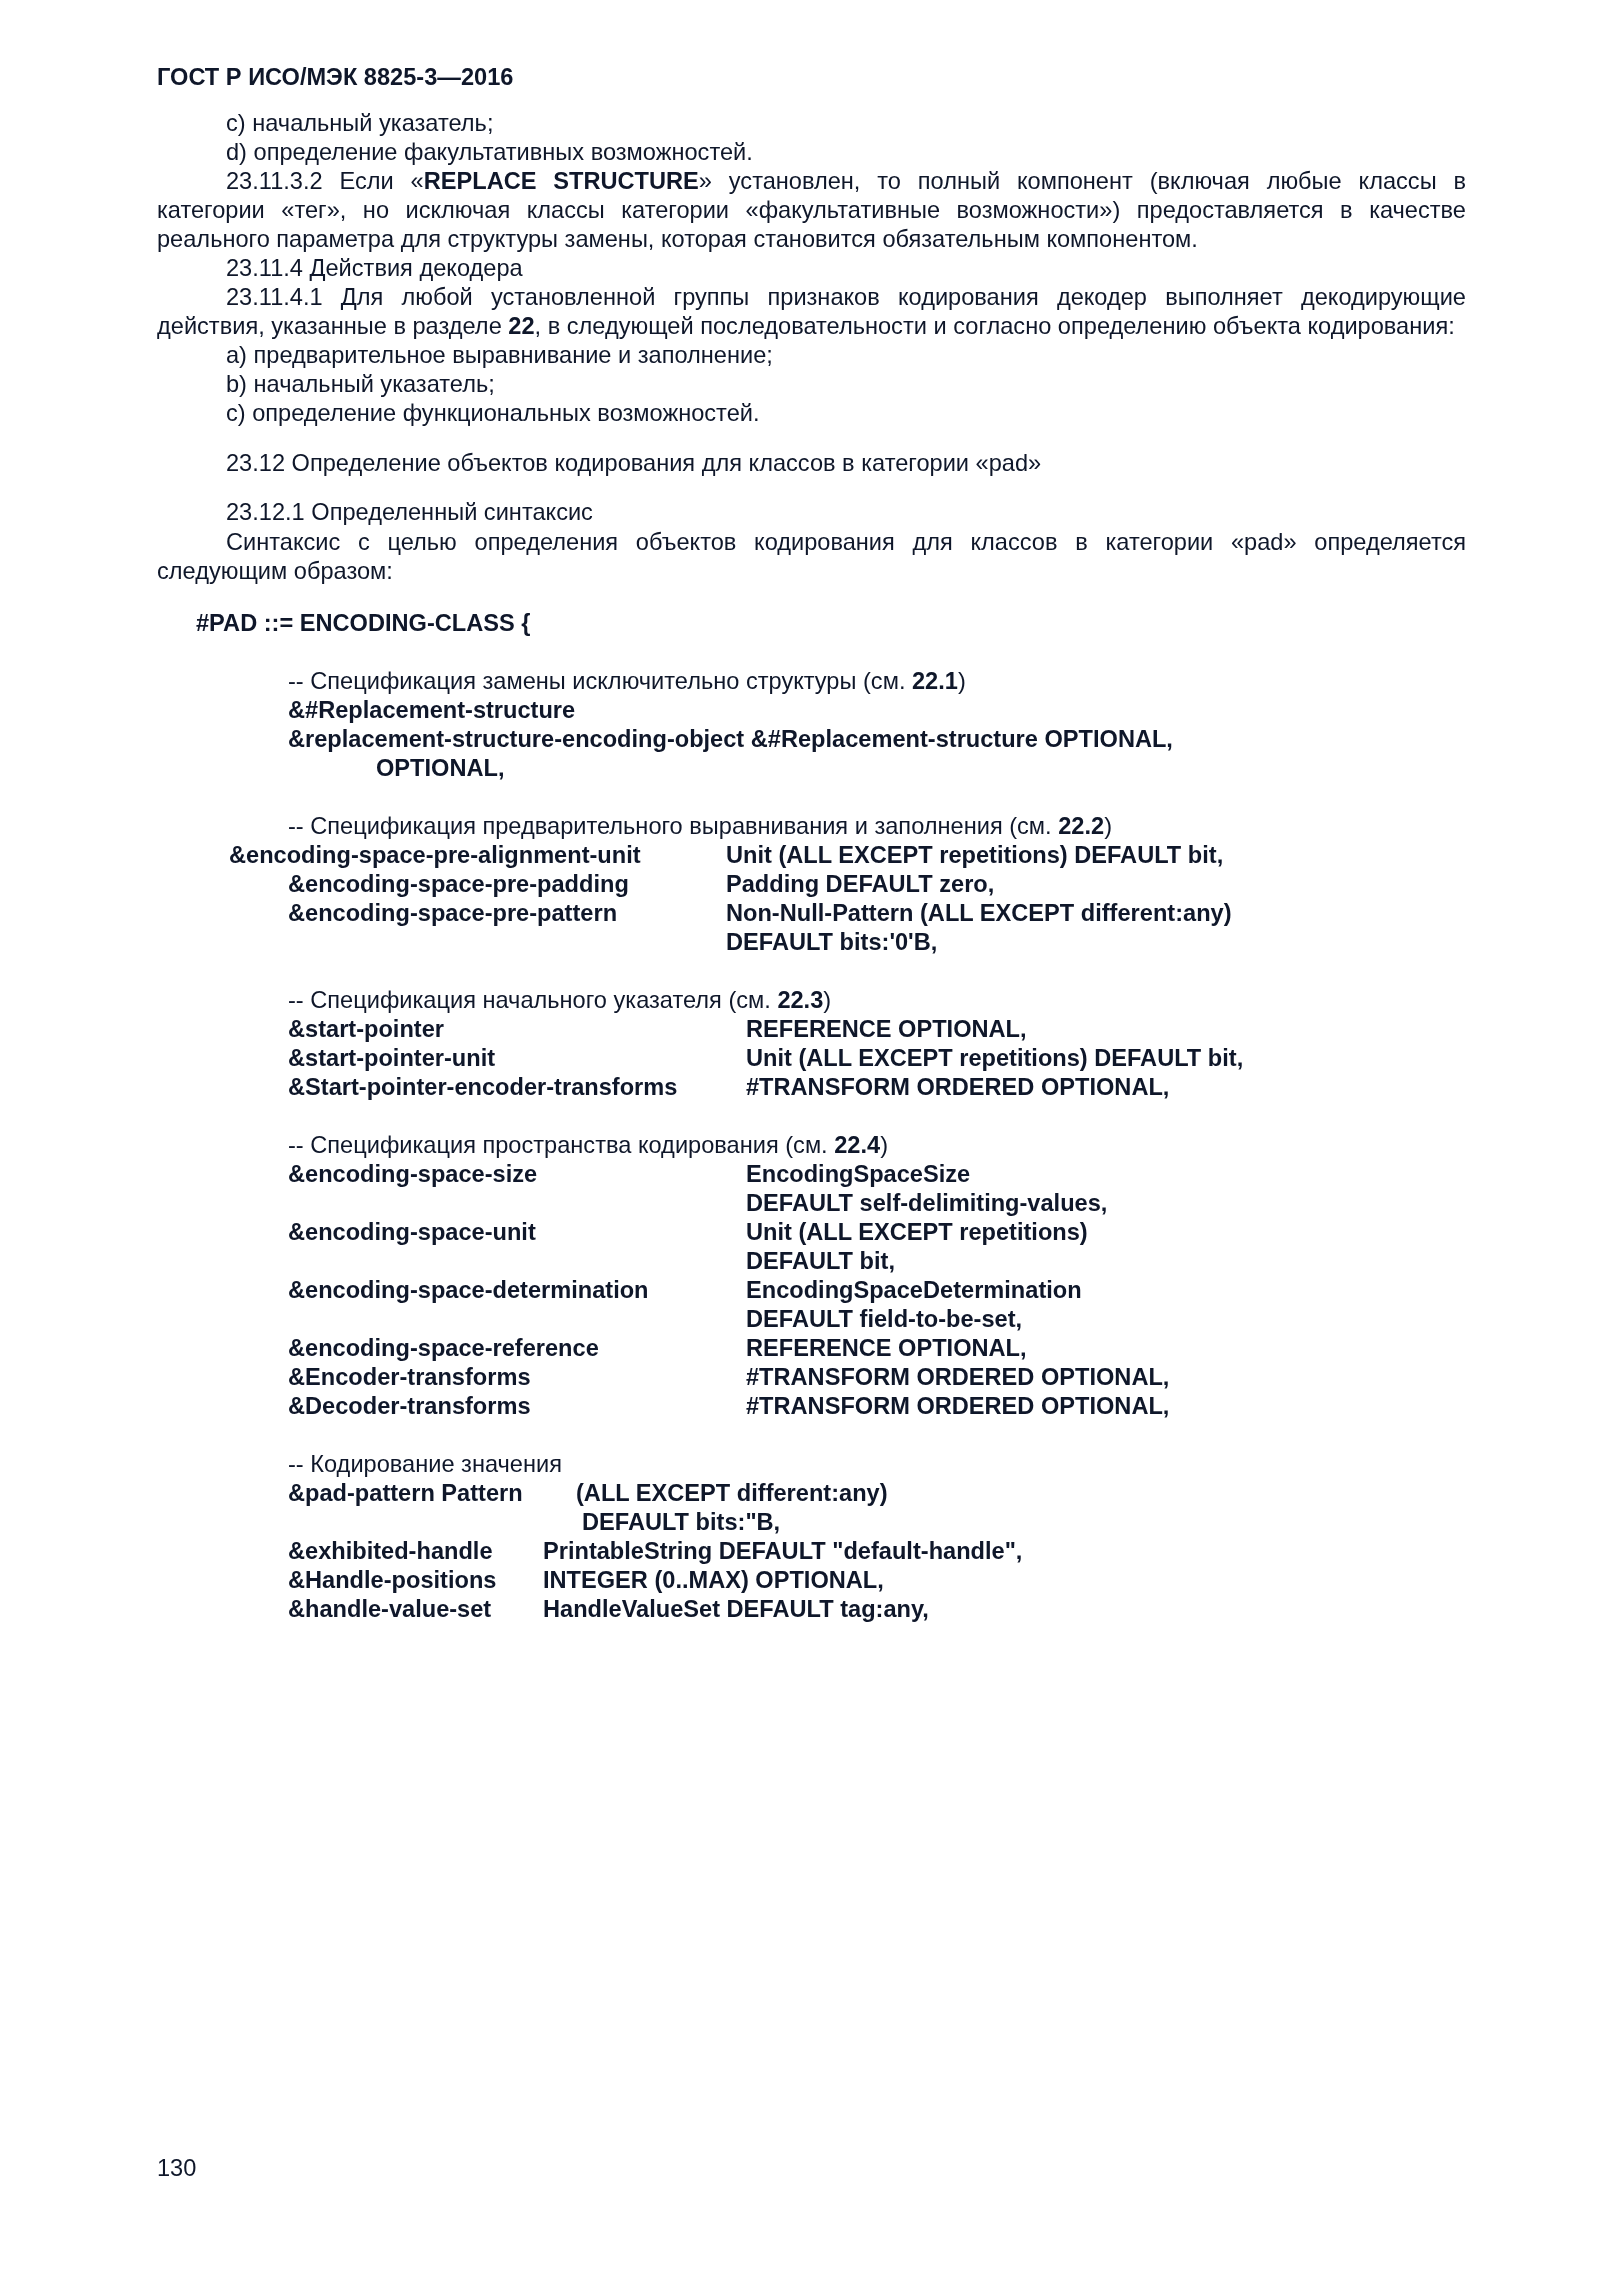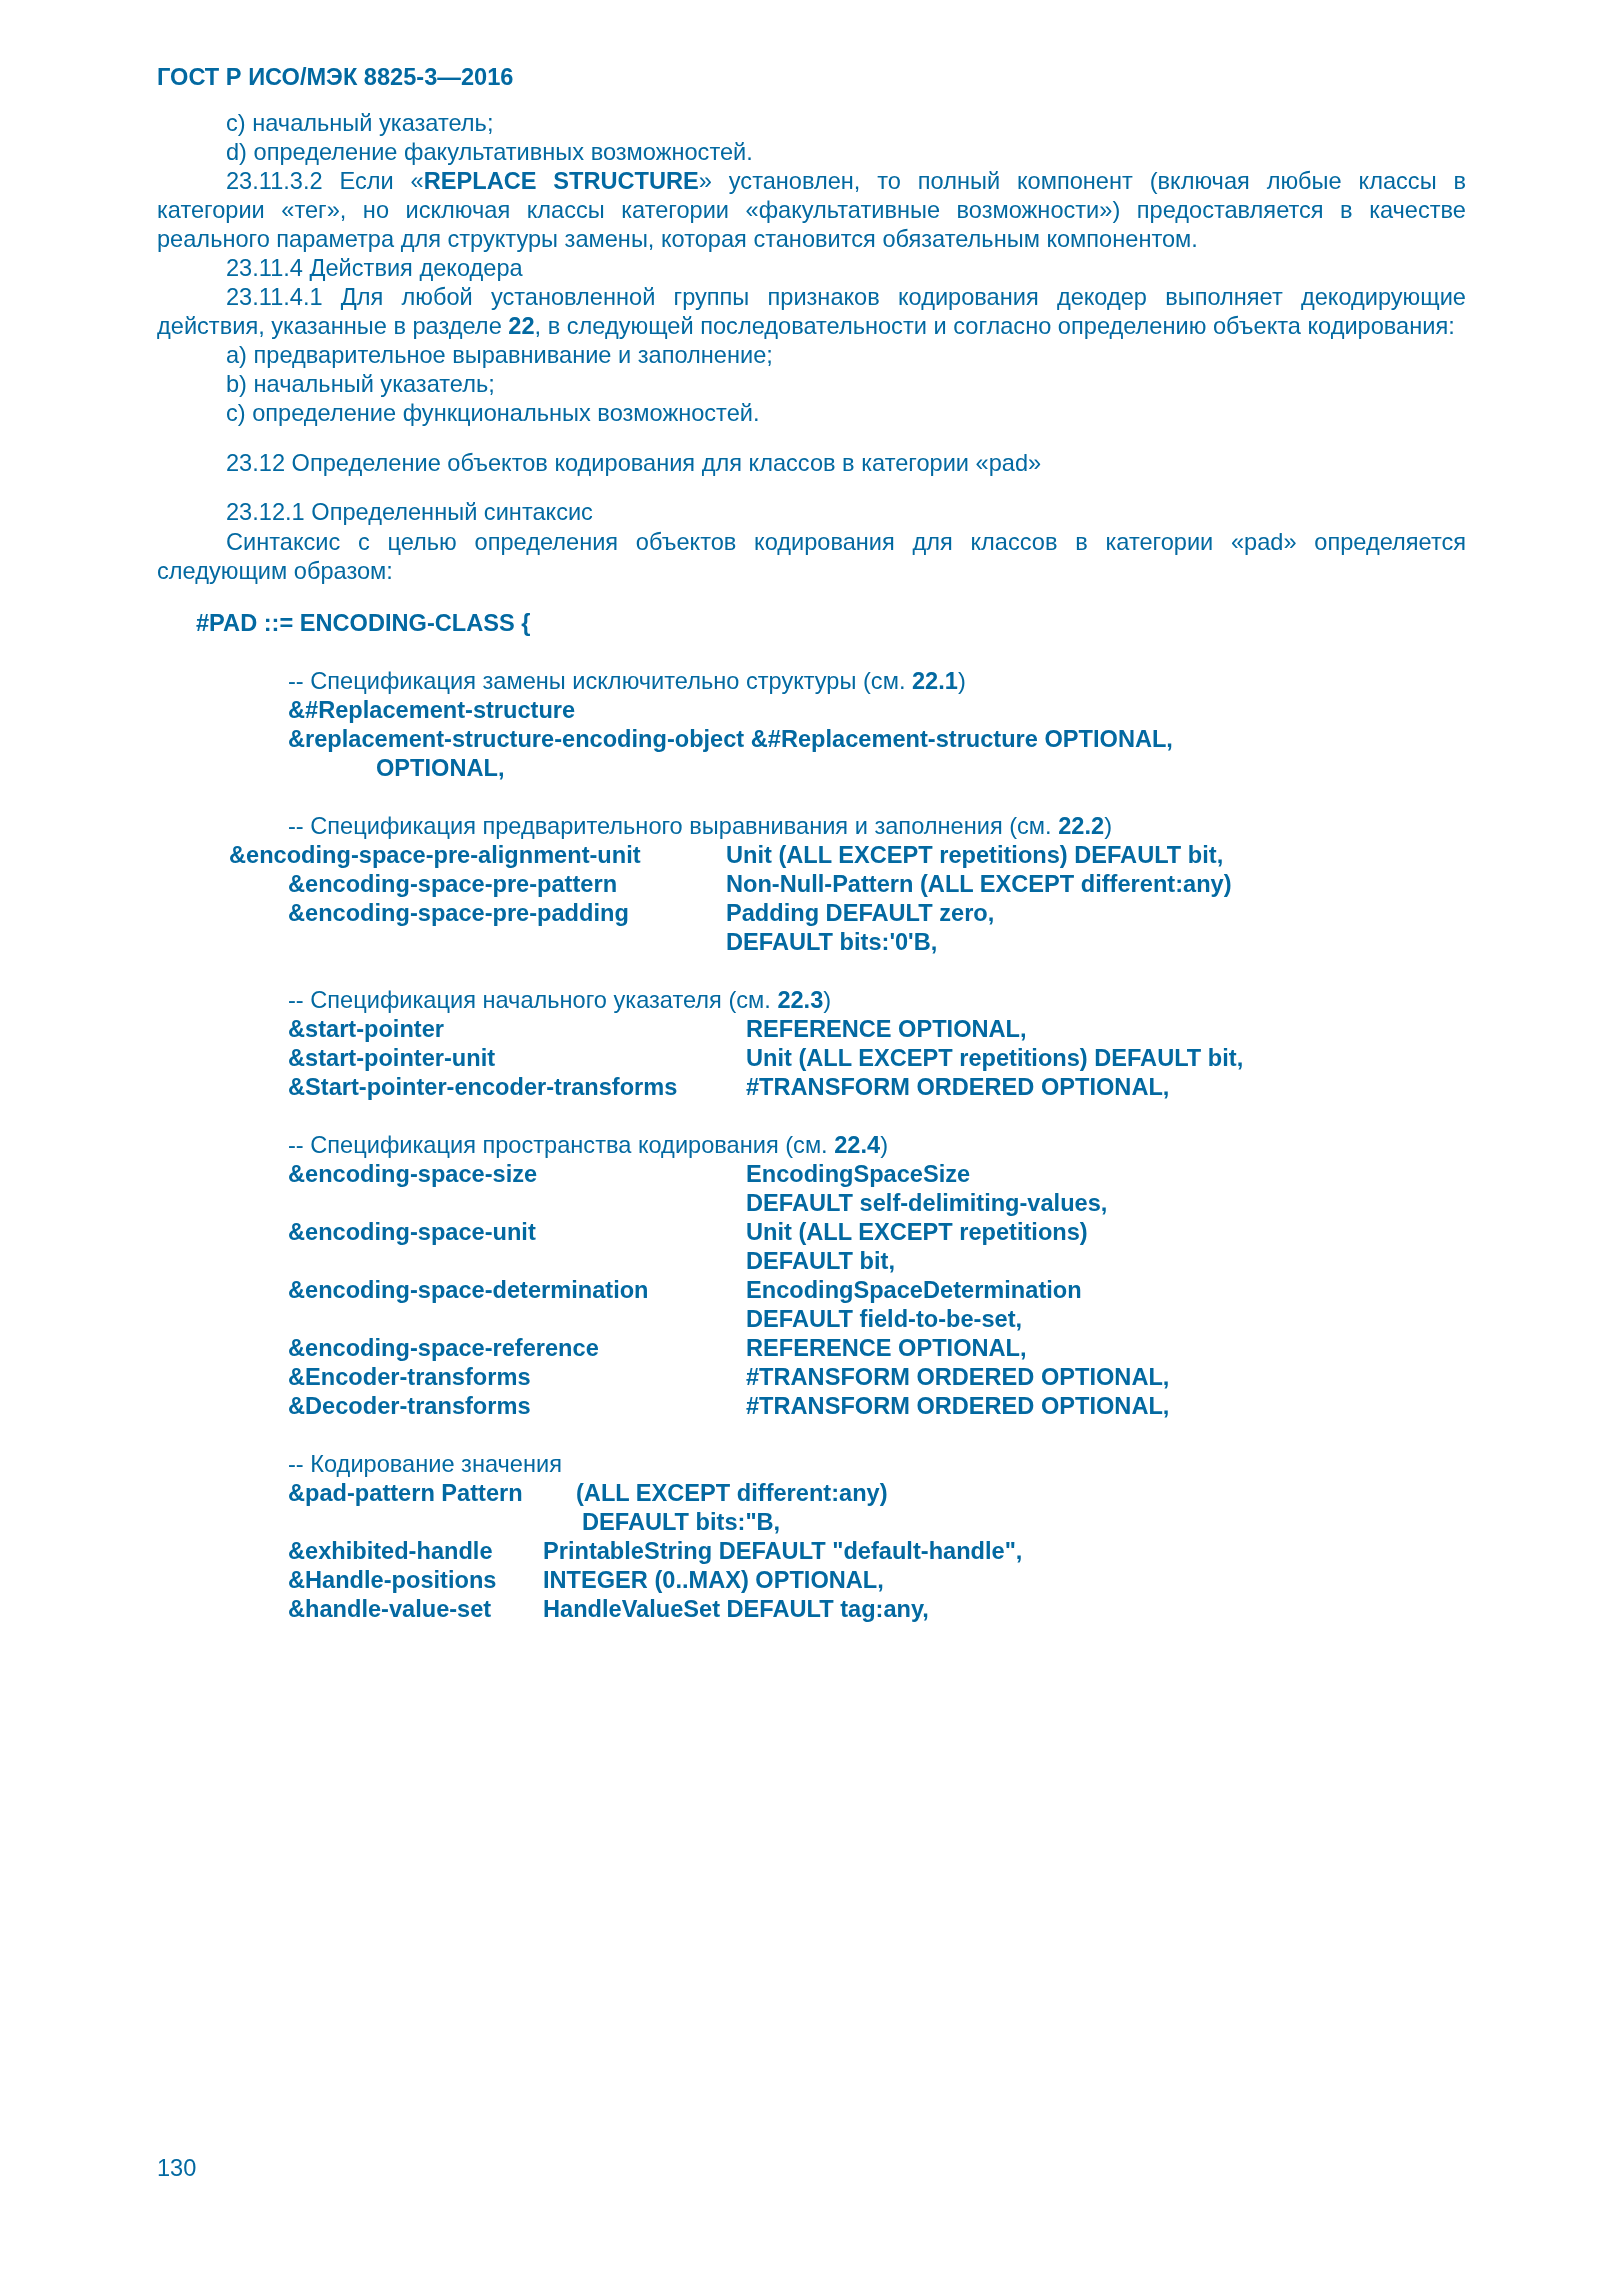--- a/index.html
+++ b/index.html
@@ -1,21 +1,21 @@
 <!DOCTYPE html>
 <html style="font-size:10.5px"><head>
 <meta charset="utf-8">
 <style>
   html, body { margin: 0; padding: 0; background: #ffffff; }
   .page {
     position: relative;
     width: 1623px;
     height: 2295px;
     background: #ffffff;
-    color: #0369a1;
+    color: #0f172a;
     font-family: "Liberation Sans", sans-serif;
     font-size: 23.6px;
     line-height: 29px;
     overflow: hidden;
   }
   .header {
     position: absolute;
     left: 157px;
     top: 63px;
     font-weight: 700;
@@ -92,22 +92,22 @@
     <p class="para">Синтаксис с целью определения объектов кодирования для классов в категории «pad» определяется следующим образом:</p>
 
     <div id="code-lines" class="code">
         <div class="cl ind1"><span class="c0">#PAD ::= ENCODING-CLASS {</span></div>
         <div class="cl ind2 gap"><span class="r">-- Спецификация замены исключительно структуры (см. </span><span class="b">22.1</span><span class="r">)</span></div>
         <div class="cl ind2"><span class="c0">&amp;#Replacement-structure</span></div>
         <div class="cl ind2"><span class="c0">&amp;replacement-structure-encoding-object &amp;#Replacement-structure OPTIONAL,</span></div>
         <div class="cl ind3"><span class="c0">OPTIONAL,</span></div>
         <div class="cl ind2 gap"><span class="r">-- Спецификация предварительного выравнивания и заполнения (см. </span><span class="b">22.2</span><span class="r">)</span></div>
         <div class="cl colsA1"><span class="c0">&amp;encoding-space-pre-alignment-unit</span><span class="c1">Unit (ALL EXCEPT repetitions) DEFAULT bit,</span></div>
+        <div class="cl colsA"><span class="c0">&amp;encoding-space-pre-padding</span><span class="c1">Padding DEFAULT zero,</span></div>
         <div class="cl colsA"><span class="c0">&amp;encoding-space-pre-pattern</span><span class="c1">Non-Null-Pattern (ALL EXCEPT different:any)</span></div>
-        <div class="cl colsA"><span class="c0">&amp;encoding-space-pre-padding</span><span class="c1">Padding DEFAULT zero,</span></div>
         <div class="cl contA"><span class="c0">DEFAULT bits:'0'B,</span></div>
         <div class="cl ind2 gap"><span class="r">-- Спецификация начального указателя (см. </span><span class="b">22.3</span><span class="r">)</span></div>
         <div class="cl colsB"><span class="c0">&amp;start-pointer</span><span class="c1">REFERENCE OPTIONAL,</span></div>
         <div class="cl colsB"><span class="c0">&amp;start-pointer-unit</span><span class="c1">Unit (ALL EXCEPT repetitions) DEFAULT bit,</span></div>
         <div class="cl colsB"><span class="c0">&amp;Start-pointer-encoder-transforms</span><span class="c1">#TRANSFORM ORDERED OPTIONAL,</span></div>
         <div class="cl ind2 gap"><span class="r">-- Спецификация пространства кодирования (см. </span><span class="b">22.4</span><span class="r">)</span></div>
         <div class="cl colsB"><span class="c0">&amp;encoding-space-size</span><span class="c1">EncodingSpaceSize</span></div>
         <div class="cl contB"><span class="c0">DEFAULT self-delimiting-values,</span></div>
         <div class="cl colsB"><span class="c0">&amp;encoding-space-unit</span><span class="c1">Unit (ALL EXCEPT repetitions)</span></div>
         <div class="cl contB"><span class="c0">DEFAULT bit,</span></div>

